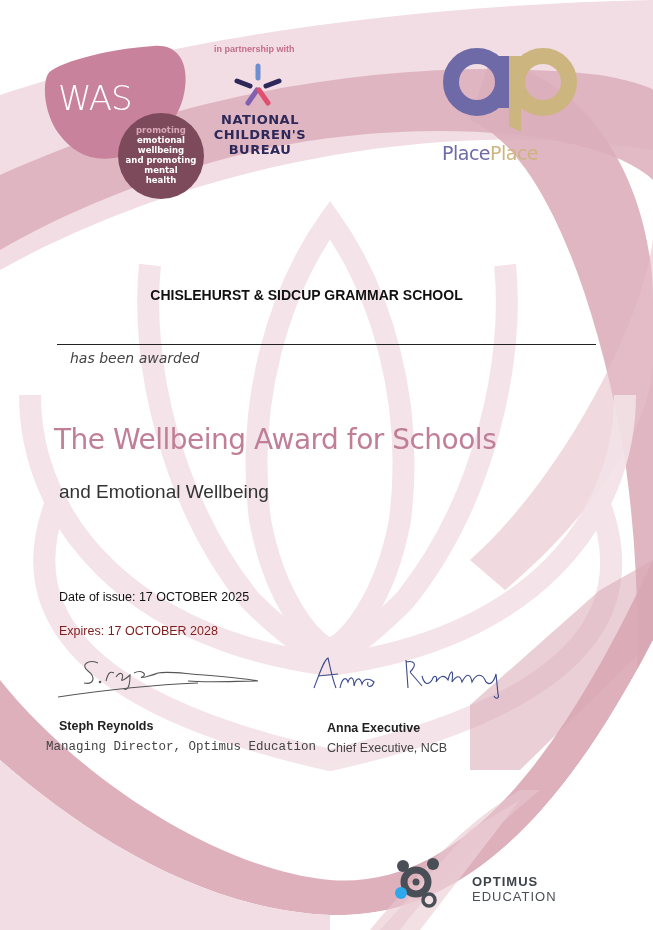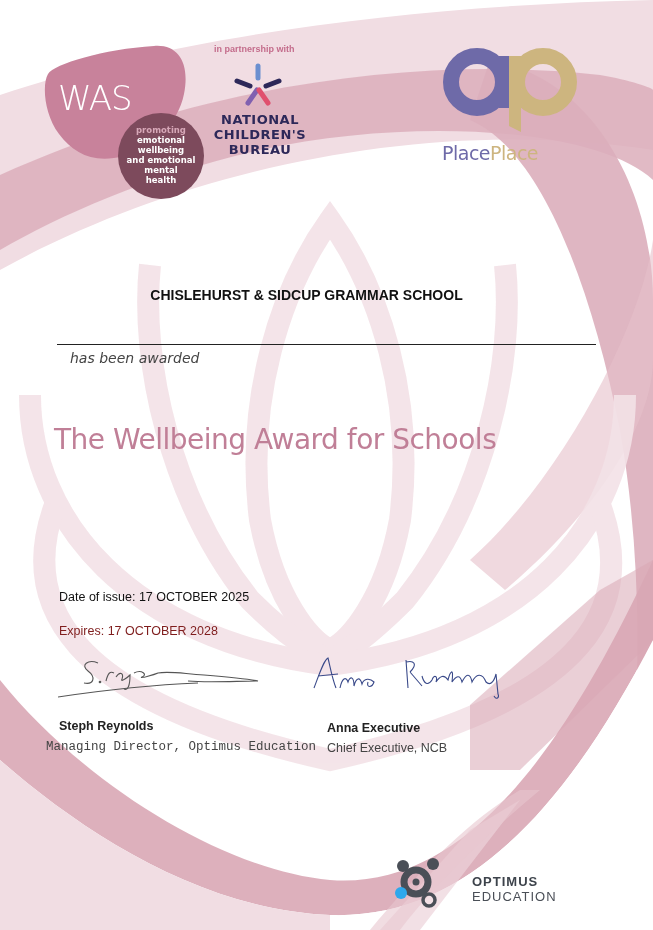--- a/index.html
+++ b/index.html
@@ -58,21 +58,21 @@
 
 <div class="layer" style="left:0;top:0;width:220px;height:210px;padding-left:42px;">
   <svg id="was-blob" viewBox="0 0 146 116" xmlns="http://www.w3.org/2000/svg">
     <path d="M4,30 C10,20 60,5 110,2 C135,0 146,20 140,50 C134,80 110,100 80,112 C50,120 30,110 15,90 C0,70 -2,40 4,30 Z" fill="#c8829b"></path>
   </svg>
   <div id="was-title">WAS</div>
   <div id="was-circle">
     <div class="l0">promoting</div>
     <div>emotional</div>
     <div>wellbeing</div>
-    <div>and emotional</div>
+    <div>and promoting</div>
     <div>mental</div>
     <div>health</div>
   </div>
 </div>
 
 <div class="layer ptext" id="partner">in partnership with</div>
 <div class="layer" style="left:0;top:0;">
   <svg style="position:absolute;left:233px;top:63px;" width="50" height="44" viewBox="0 0 50 44" xmlns="http://www.w3.org/2000/svg">
     <line x1="25" y1="3" x2="25" y2="15" stroke="#6b8fd0" stroke-width="5" stroke-linecap="round"></line>
     <line x1="4" y1="18" x2="17" y2="23" stroke="#2d2859" stroke-width="5" stroke-linecap="round"></line>
@@ -96,20 +96,21 @@
   </svg>
   <div id="ap-text"><span style="color:#6e6aa8">Place</span><span style="color:#cdb57f">Place</span></div>
 </div>
 
 <div class="layer ptext" id="school">CHISLEHURST &amp; SIDCUP GRAMMAR SCHOOL</div>
 <div id="rule" class="layer"></div>
 <div class="layer ptext" id="awarded">has been awarded</div>
 
 <div class="layer ptext" id="award-title">The Wellbeing Award for Schools</div>
 <div class="layer ptext" id="subtitle">
+  <div>and Emotional Wellbeing</div>
 </div>
 
 <div class="layer ptext" id="issue">
   <span>Date of issue:</span>
   <span>17 OCTOBER 2025</span>
 </div>
 <div class="layer ptext" id="expires">
   <span>Expires:</span>
   <span>17 OCTOBER 2028</span>
 </div>

